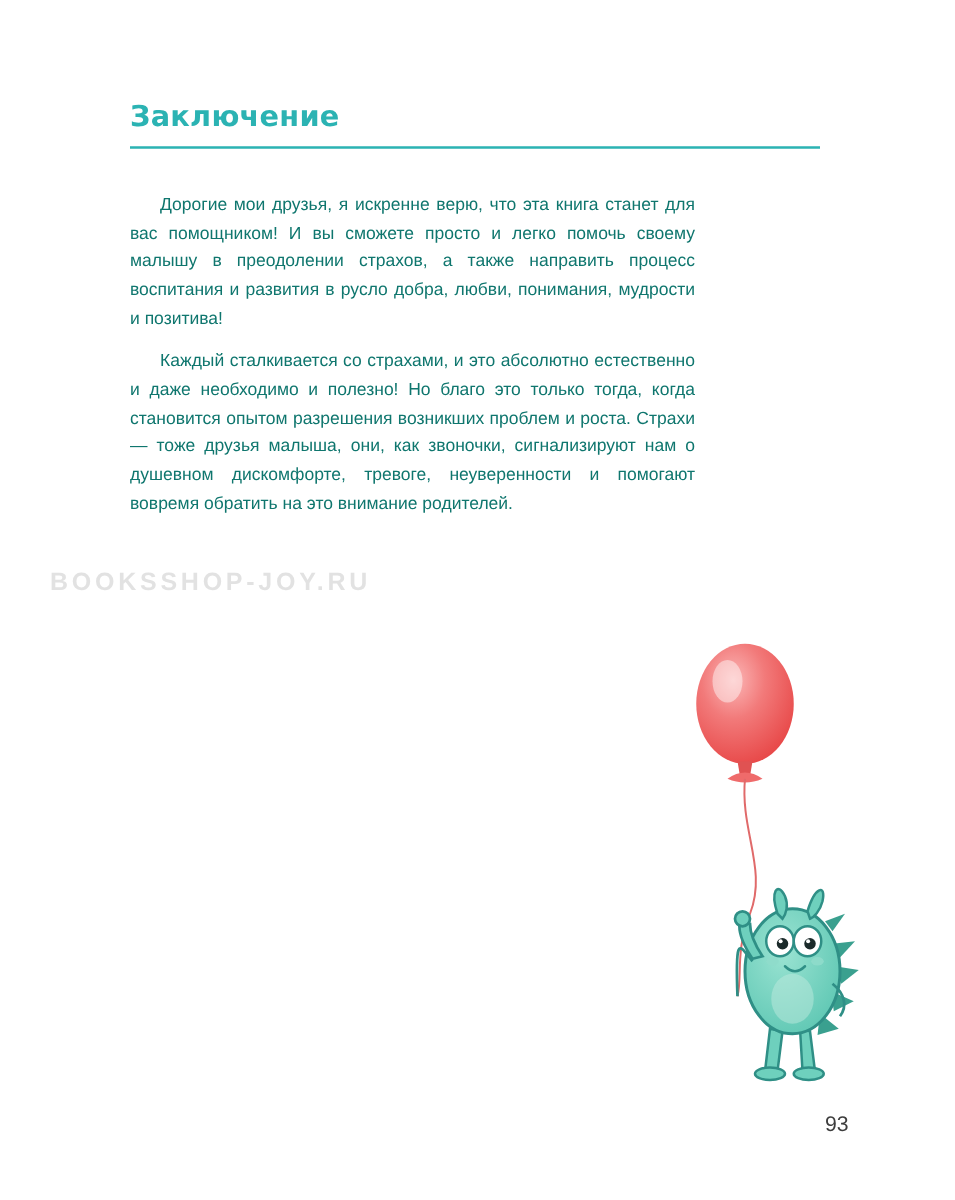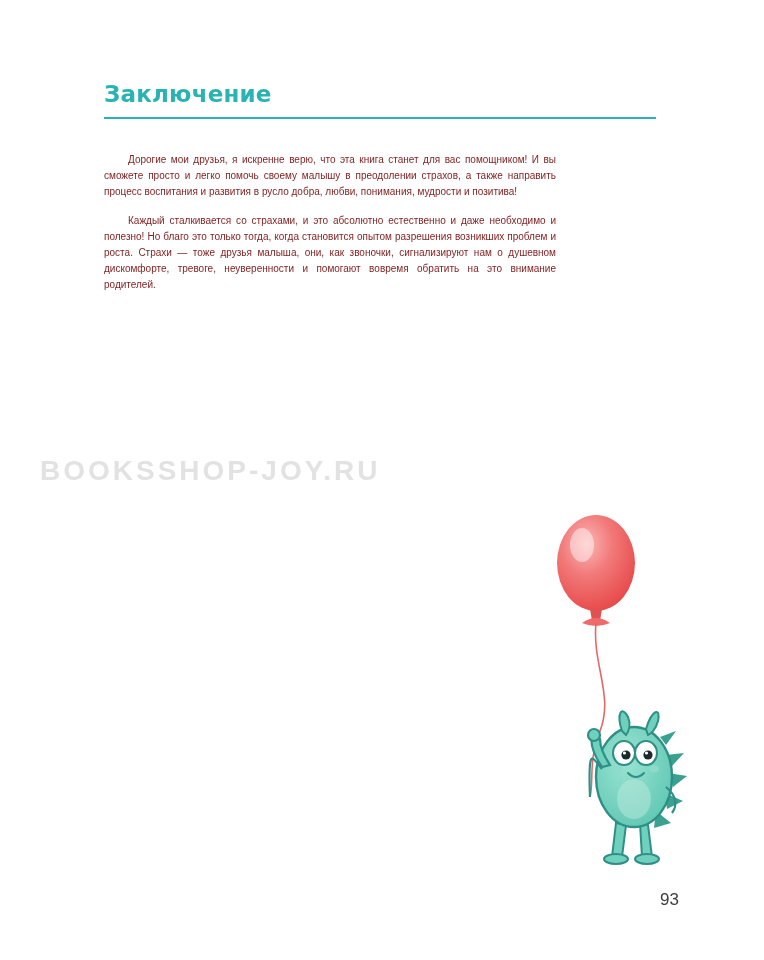--- a/index.html
+++ b/index.html
@@ -50,35 +50,35 @@
   #body-text {
     position: absolute;
     left: 104px;
     top: 152px;
     width: 452px;
     color: #231f20;
   }
   #body-text p {
     margin: 0 0 12px 0;
     font-family: "Liberation Sans", sans-serif;
-    font-size: 10px;
+    font-size: 14px;
     line-height: 1.62;
     text-align: justify;
     text-indent: 24px;
-    color: #7f1d1d;
+    color: #0f766e;
   }
 
   
   #watermark {
     position: absolute;
     left: 40px;
     top: 455px;
     width: 700px;
     font-family: "Liberation Sans", sans-serif;
-    font-size: 28px;
+    font-size: 20px;
     font-weight: bold;
     letter-spacing: 3px;
     color: rgba(150, 150, 150, 0.28);
     white-space: nowrap;
     pointer-events: none;
     user-select: none;
   }
 
   
   #page-number {

